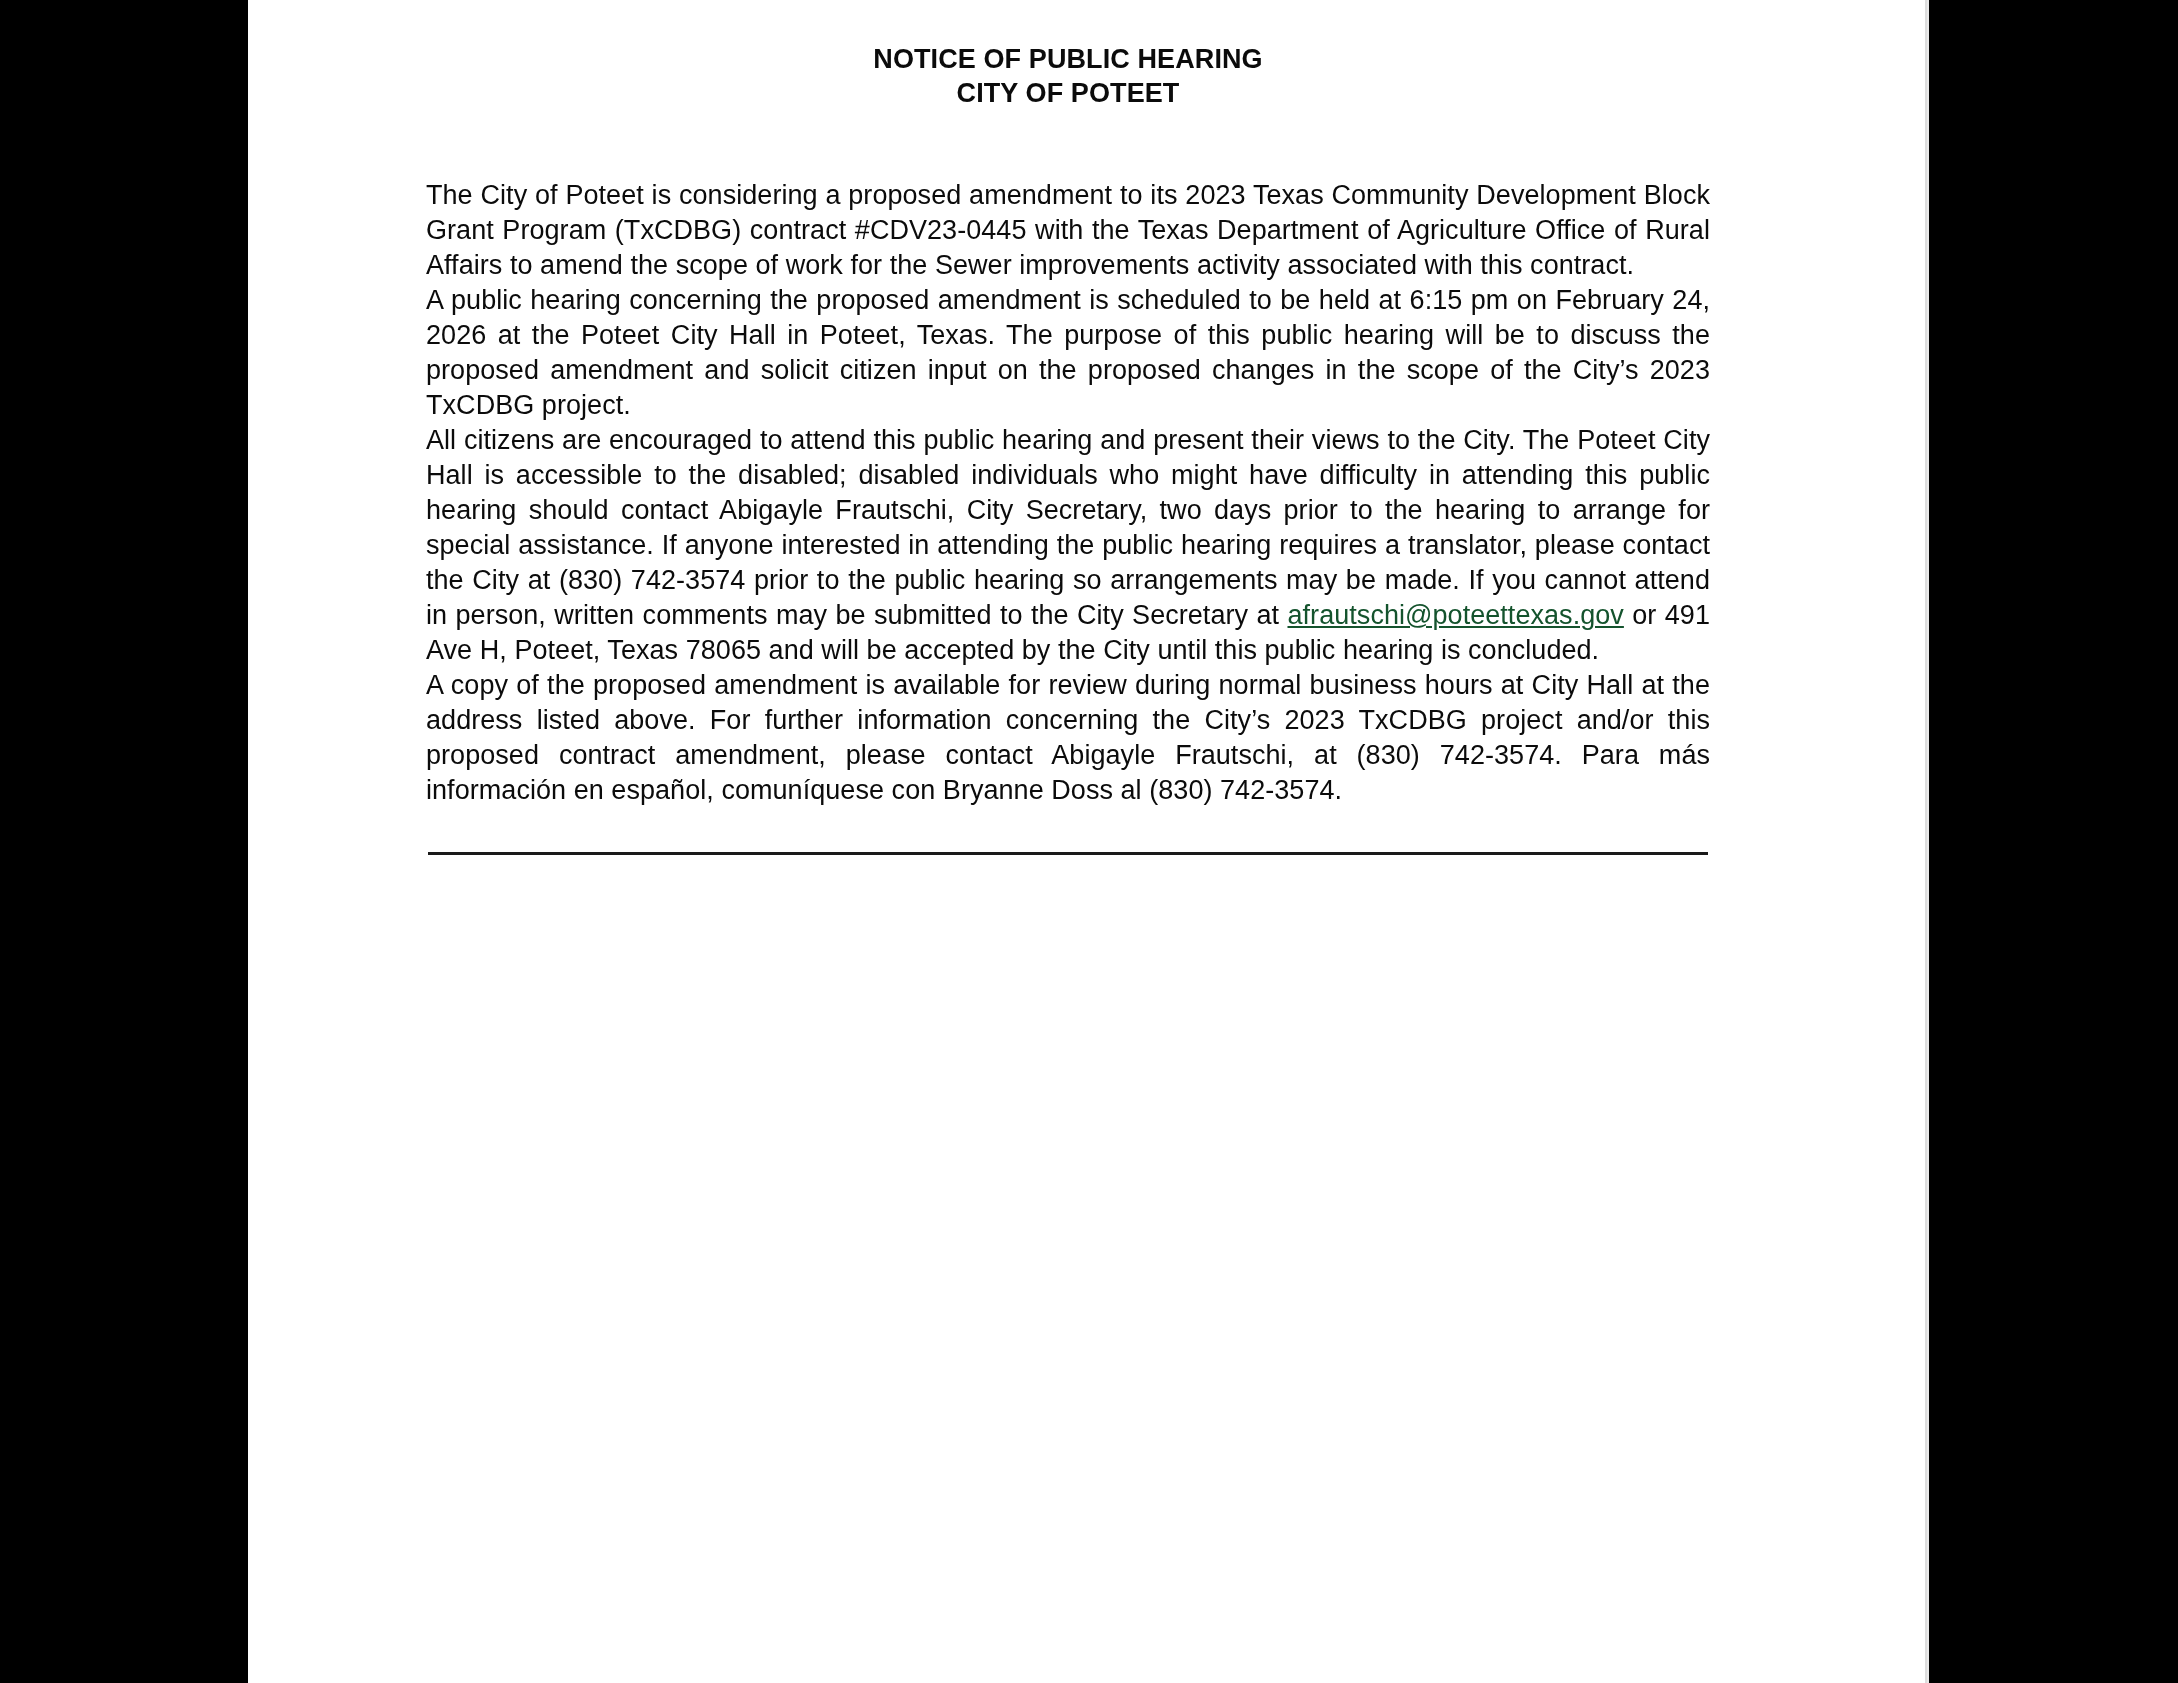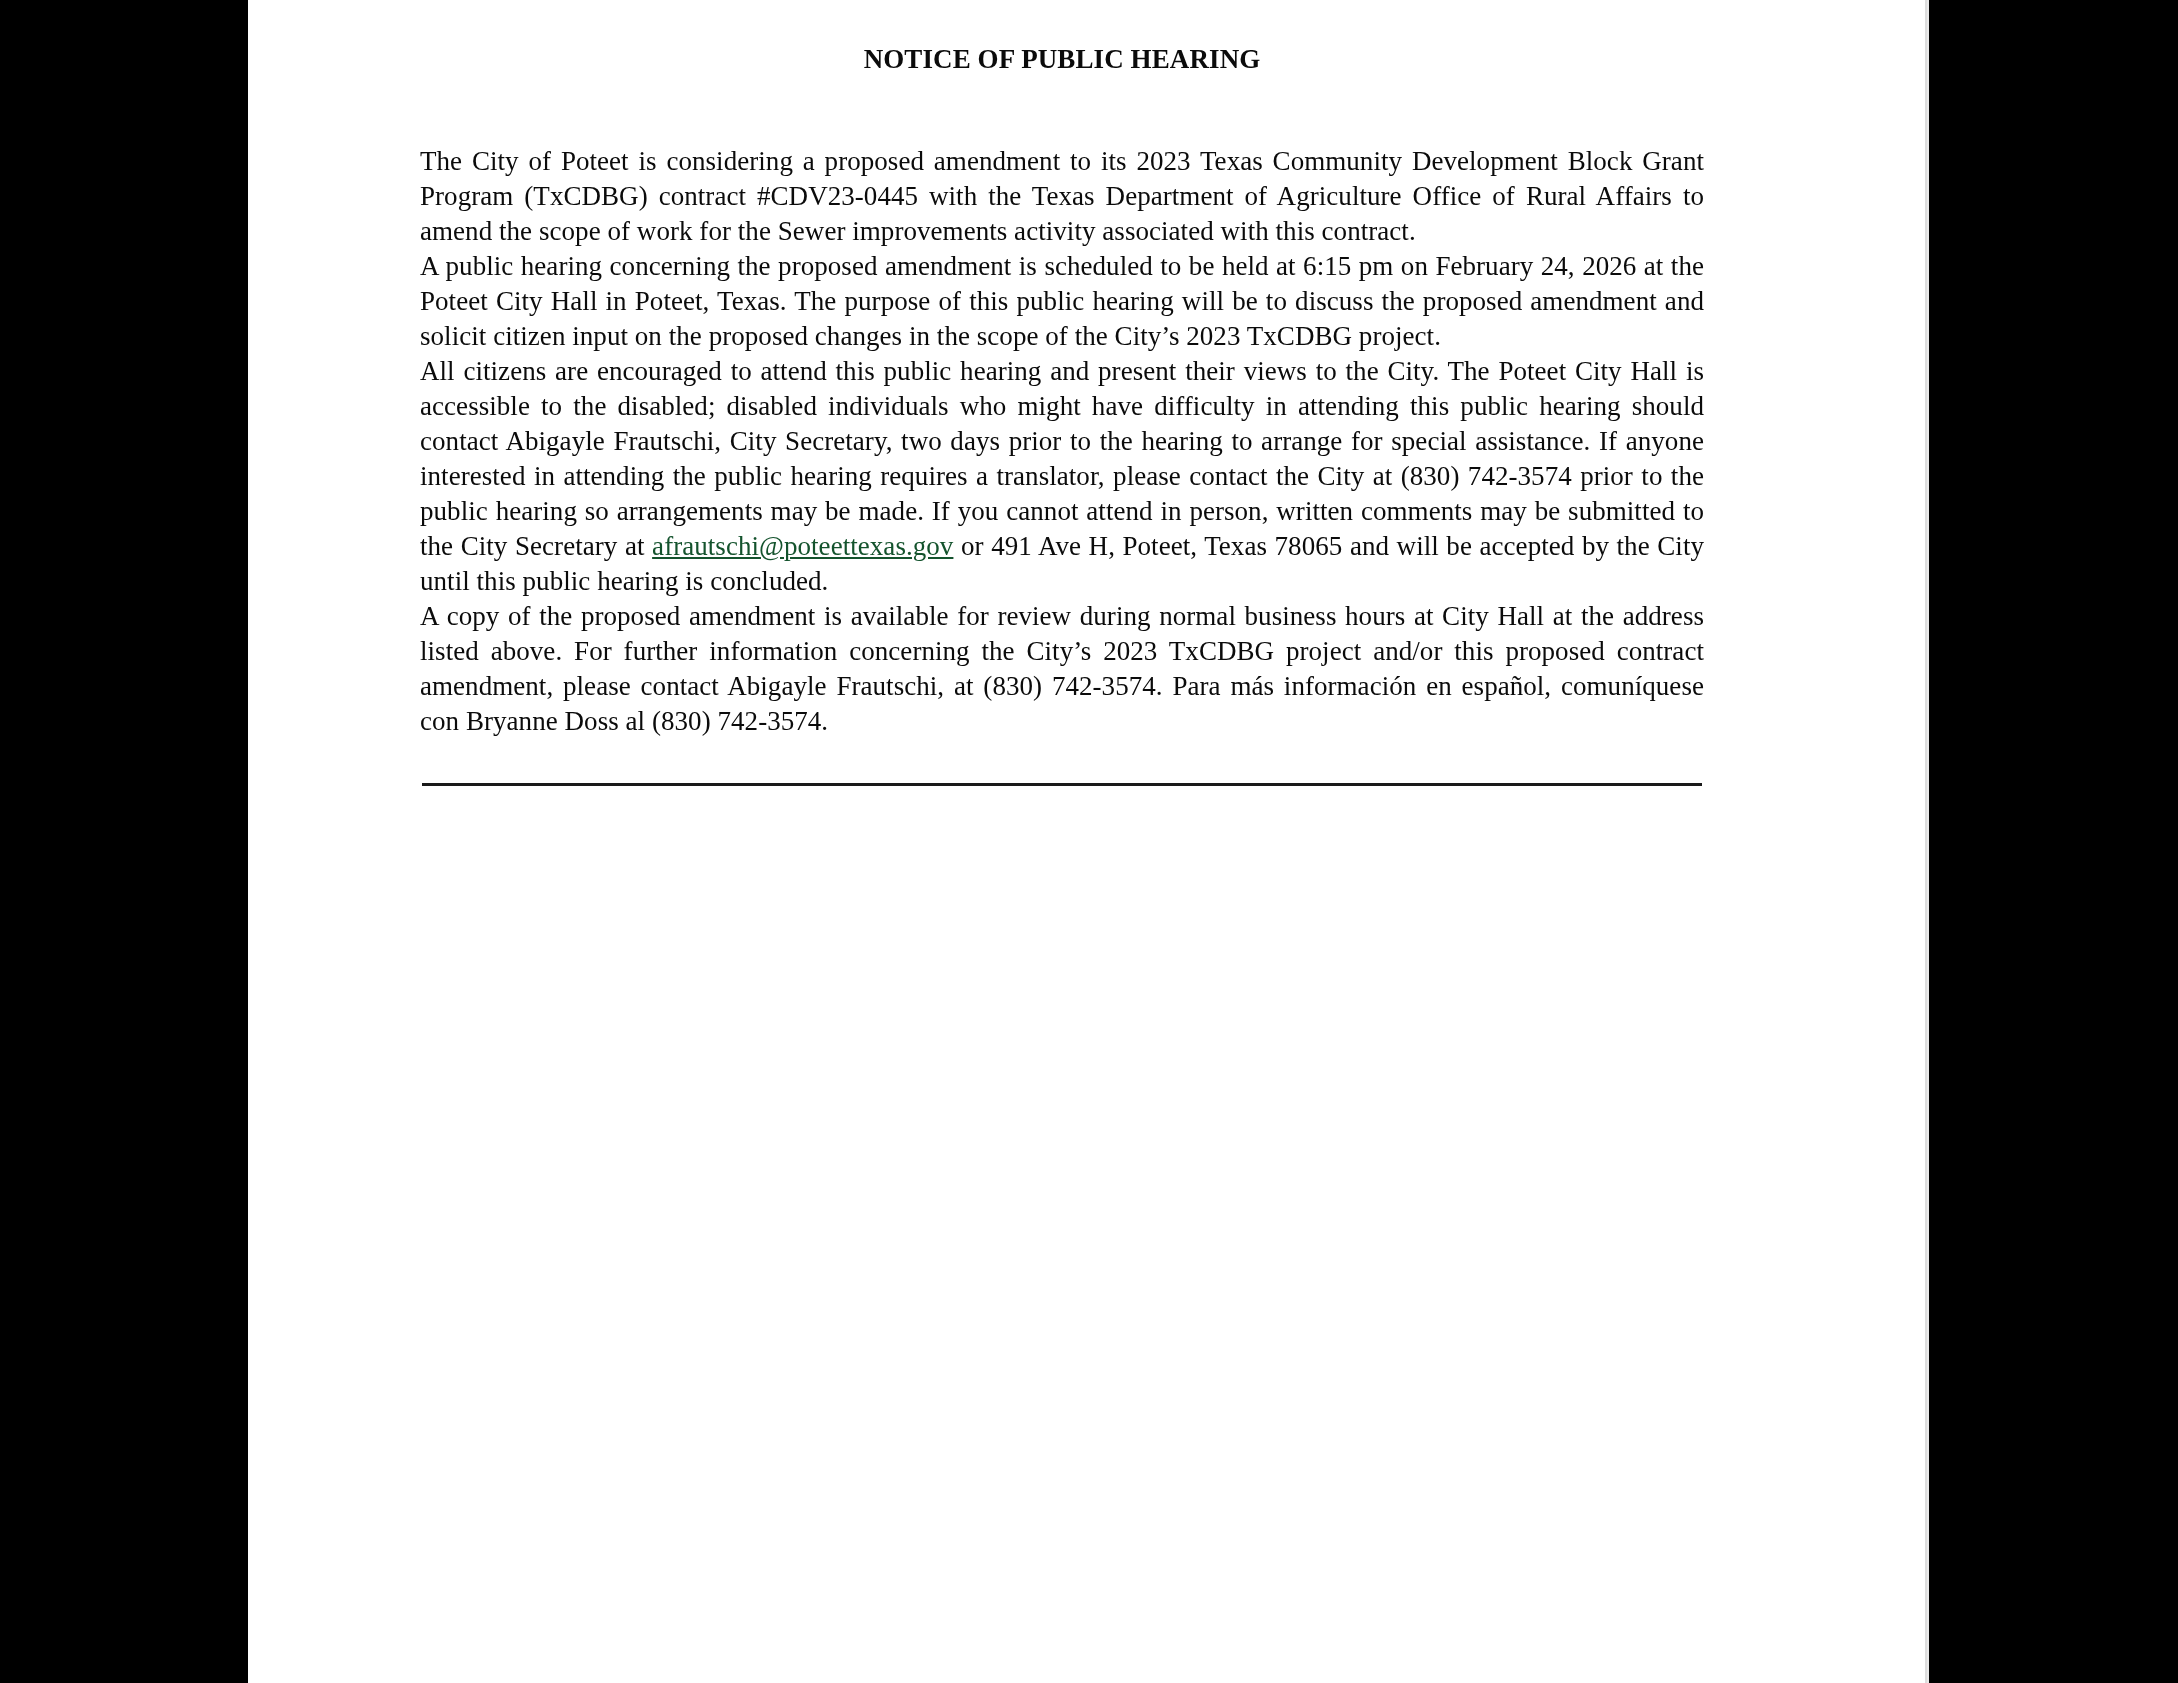--- a/index.html
+++ b/index.html
@@ -40,25 +40,24 @@
     right: 2px;
     top: 0;
     width: 2px;
     height: 1683px;
     background: #dcdcdc;
   }
 
   
   #doc-body {
     position: absolute;
-    left: 172px;      
+    left: 178px;      
     top: 42px;
     width: 1284px;    
     color: #0b0b0b;
-    font-family: Liberation Serif, serif;
   }
 
   .doc-title-block {
     text-align: center;
     font-weight: bold;
     font-size: 27px;
     line-height: 34px;
     letter-spacing: 0.1px;
   }
   .doc-title-line { display: block; white-space: nowrap; }
@@ -96,20 +95,21 @@
 
 <div id="scan-frame">
 
   <div id="page-sheet">
     <div id="sheet-edge-line"></div>
 
     <div id="doc-body">
 
       <div class="doc-title-block">
         <span class="doc-title-line">NOTICE OF PUBLIC HEARING</span>
+        <span class="doc-title-line">CITY OF POTEET</span>
       </div>
 
       <p class="doc-para para-gap-1">The City of Poteet is considering a proposed amendment to its 2023 Texas Community Development Block Grant Program (TxCDBG) contract #CDV23-0445 with the Texas Department of Agriculture Office of Rural Affairs to amend the scope of work for the Sewer improvements activity associated with this contract.</p>
 
       <p class="doc-para para-gap">A public hearing concerning the proposed amendment is scheduled to be held at 6:15 pm on February 24, 2026 at the Poteet City Hall in Poteet, Texas.  The purpose of this public hearing will be to discuss the proposed amendment and solicit citizen input on the proposed changes in the scope of the City’s 2023 TxCDBG project.</p>
 
       <p class="doc-para para-gap"><span>All citizens are encouraged to attend this public hearing and present their views to the City.  The Poteet City Hall is accessible to the disabled; disabled individuals who might have difficulty in attending this public hearing should contact Abigayle Frautschi, City Secretary, two days prior to the hearing to arrange for special assistance.  If anyone interested in attending the public hearing requires a translator, please contact the City at (830) 742-3574 prior to the public hearing so arrangements may be made.  If you cannot attend in person, written comments may be submitted to the City Secretary at </span><a class="email-link" href="#">afrautschi@poteettexas.gov</a><span> or 491 Ave H, Poteet, Texas 78065 and will be accepted by the City until this public hearing is concluded.</span></p>
 
       <p class="doc-para para-gap">A copy of the proposed amendment is available for review during normal business hours at City Hall at the address listed above.  For further information concerning the City’s 2023 TxCDBG project and/or this proposed contract amendment, please contact Abigayle Frautschi, at (830) 742-3574.  Para más información en español, comuníquese con Bryanne Doss al (830) 742-3574.</p>
 

